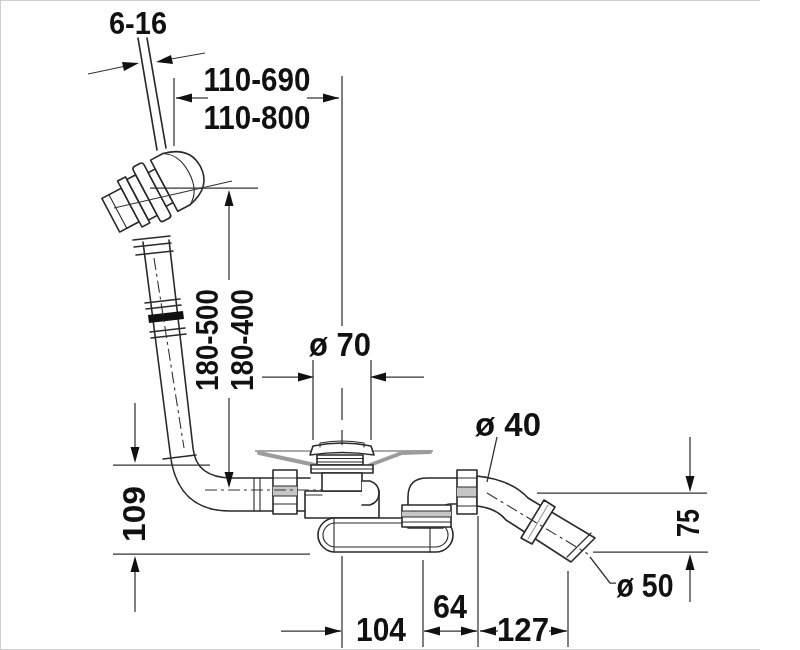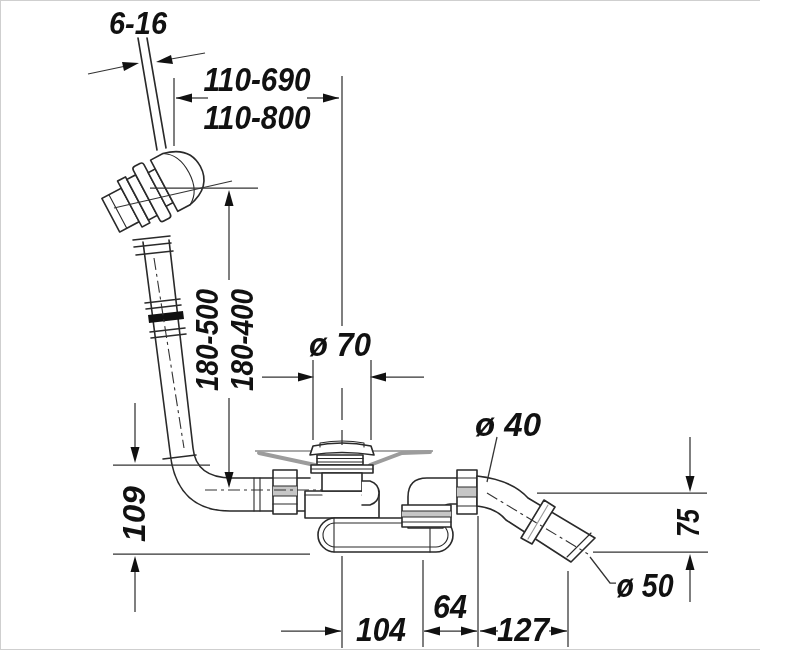--- a/index.html
+++ b/index.html
@@ -1,17 +1,17 @@
 <!DOCTYPE html>
 <html><head>
 <meta charset="utf-8">
 <style>
   html,body{margin:0;padding:0;background:#fff;}
   .canvas{position:relative;width:760px;height:650px;background:#a16207;overflow:hidden;
-          font-family:"Liberation Sans",sans-serif;font-style:italic;}
+          font-family:"Liberation Sans",sans-serif;}
   svg{position:absolute;left:0;top:0;}
   text{font-family:"Liberation Sans",sans-serif;font-weight:bold;fill:#111;}
   .part{stroke:#2a2a2a;fill:none;stroke-width:1.6;stroke-linejoin:round;stroke-linecap:round;}
   .partfill{fill:#ffffff;}
   .thin{stroke-width:1.1;}
   .dim{stroke:#333;fill:none;stroke-width:1.25;stroke-linecap:butt;}
   .cl{stroke:#333;fill:none;stroke-width:1.1;stroke-dasharray:12 4 3 4;}
   .head{fill:#111;stroke:none;}
   .tub{stroke:#9c9c9c;stroke-width:4;fill:none;stroke-linecap:round;}
   .shade{fill:#c6c6c6;stroke:none;}

